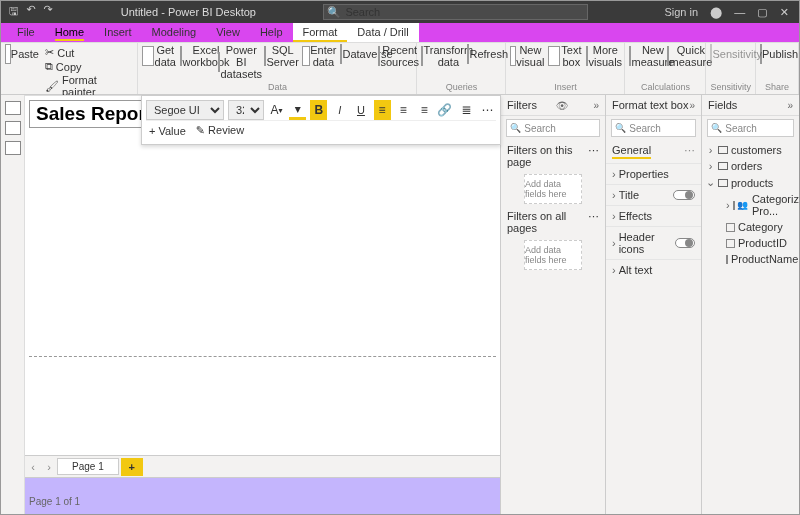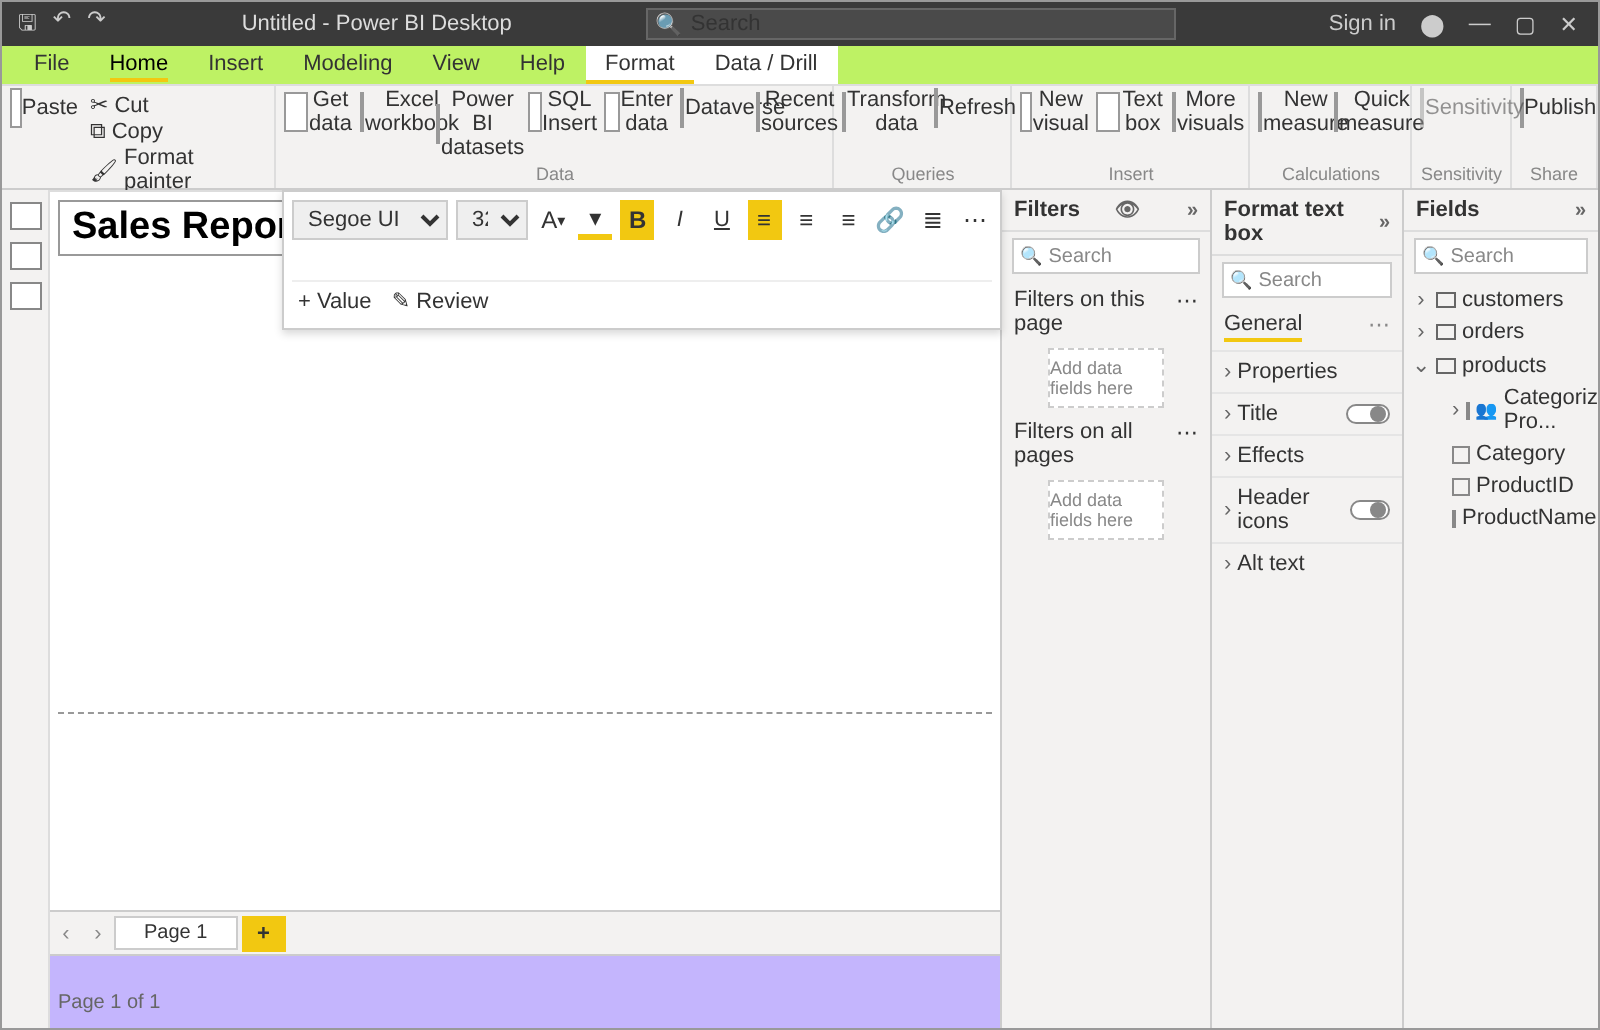--- a/index.html
+++ b/index.html
@@ -4,21 +4,21 @@
 <style>
 *{box-sizing:border-box;margin:0;padding:0;font-family:"Segoe UI",Arial,sans-serif;font-size:11px;color:#333}
 body{width:800px;height:515px;background:#f3f2f1;display:flex;flex-direction:column;overflow:hidden;border:1px solid #999}
 .titlebar{height:22px;background:#3a3a3a;display:flex;align-items:center;color:#ccc;font-size:10px}
 .titlebar .qat{display:flex;gap:8px;padding:0 8px}
 .titlebar .qat span{color:#ccc;font-size:11px}
 .titlebar .title{margin-left:60px;color:#ddd}
 .titlebar .search{margin-left:auto;width:265px;height:16px;background:#4a4a4a;border:1px solid #666;display:flex;align-items:center;padding:0 4px;color:#aaa}
 .titlebar .right{margin-left:auto;display:flex;gap:12px;padding:0 10px;align-items:center}
 .titlebar .right span{color:#ccc}
-.tabs{height:20px;background:#bef264;display:flex;border-bottom:1px solid #ddd;padding-left:6px}
+.tabs{height:20px;background:#d946ef;display:flex;border-bottom:1px solid #ddd;padding-left:6px}
 .tab{padding:3px 10px;font-size:11px;color:#333;cursor:pointer}
 .tab.home{color:#000}
 .tab.home::after{content:"";display:block;height:2px;background:#f2c811;margin-top:1px}
 .tab.active{color:#333;border-bottom:2px solid #f2c811}
 .tab.ctx{background:#fff;color:#333}
 .ribbon{height:52px;background:#f3f2f1;display:flex;border-bottom:1px solid #ccc}
 .rgroup{display:flex;flex-direction:column;border-right:1px solid #ddd;padding:1px 4px}
 .rgroup .items{display:flex;gap:4px;flex:1;align-items:flex-start}
 .rgroup .glabel{font-size:9px;color:#888;text-align:center;padding-bottom:1px}
 .rbtn{display:flex;flex-direction:row;align-items:center;width:34px;font-size:9px;text-align:center;line-height:1.1;color:#444;cursor:pointer}
@@ -26,37 +26,37 @@
 .ricon{width:20px;height:20px;border:1px solid #999;background:#fff;margin-bottom:1px}
 .clip{display:flex;flex-direction:column;gap:1px;padding:2px;font-size:10px}
 .clip div{display:flex;gap:3px;align-items:center}
 .main{flex:1;display:flex;overflow:hidden}
 .leftrail{width:24px;background:#f3f2f1;border-right:1px solid #ddd;display:flex;flex-direction:column;gap:6px;padding-top:6px;align-items:center}
 .leftrail div{width:16px;height:14px;border:1px solid #888;background:#fff}
 .canvas-area{flex:1;display:flex;flex-direction:column;background:#fff;position:relative}
 .canvas{flex:1;position:relative;background:#fff;border-top:1px solid #ddd}
 .textbox{position:absolute;left:4px;top:4px;border:1px solid #999;padding:2px 6px;font-size:19px;font-weight:600;color:#000}
 .fmt-toolbar{position:absolute;left:116px;top:-1px;width:360px;background:#fff;border:1px solid #ccc;box-shadow:0 2px 4px rgba(0,0,0,.15);padding:4px}
-.fmt-row1{display:flex;gap:4px;align-items:center;margin-bottom:20px}
+.fmt-row1{display:flex;gap:4px;align-items:center;margin-bottom:0}
 .fmt-row1 select,.fmt-row1 input{height:20px;border:1px solid #ccc;font-size:11px;padding:0 3px}
 .fbtn{width:20px;height:20px;display:flex;align-items:center;justify-content:center;font-size:12px;cursor:pointer}
 .fbtn.bold{background:#f2c811;font-weight:bold}
 .fbtn.hl{background:#f2c811}
 .fmt-row2{display:flex;gap:10px;align-items:center;padding:3px;color:#888;font-size:10px;border-top:1px solid #eee}
 .dashed{position:absolute;left:4px;right:4px;top:260px;border-top:1px dashed #999}
 .pagestrip{height:22px;background:#f3f2f1;border-top:1px solid #ccc;display:flex;align-items:center}
 .pagestrip .nav{width:16px;text-align:center;color:#888}
 .pagestrip .ptab{background:#fff;border:1px solid #ccc;padding:2px 14px;font-size:10px}
 .pagestrip .add{width:22px;height:18px;background:#f2c811;text-align:center;line-height:18px;font-weight:bold;margin-left:2px}
 .status{height:14px;font-size:10px;color:#666;padding:18px 4px;border-top:1px solid #ccc;background:#c4b5fd}
 .pane{background:#f3f2f1;border-left:1px solid #ccc;display:flex;flex-direction:column}
 .pane.filters{width:105px}
 .pane.format{width:96px}
 .pane.fields{width:98px}
-.pane-hdr{display:flex;align-items:center;padding:4px 6px;font-size:11px;font-weight:700;border-bottom:1px solid #ddd}
+.pane-hdr{display:flex;align-items:center;padding:4px 6px;font-size:11px;font-weight:400;border-bottom:1px solid #ddd}
 .pane-hdr .chev{margin-left:auto;font-size:10px;color:#666}
 .searchbox{margin:3px 5px;height:18px;border:1px solid #ccc;background:#fff;display:flex;align-items:center;padding:0 3px;font-size:10px;color:#888}
 .searchbox::before{content:"🔍";font-size:9px;margin-right:3px}
 .sect{font-size:9px;color:#666;padding:4px 6px;display:flex}
 .sect .dots{margin-left:auto}
 .drop{margin:2px 23px;height:30px;border:1px dashed #ccc;background:#fff;display:flex;align-items:center;justify-content:center;font-size:9px;color:#888}
 .prop{display:flex;align-items:center;padding:4px 6px;font-size:10px;border-top:1px solid #e5e5e5}
 .prop .tog{margin-left:auto;width:22px;height:10px;border:1px solid #888;border-radius:5px;background:#fff;position:relative}
 .prop .tog::after{content:"";position:absolute;right:1px;top:0;width:8px;height:8px;background:#888;border-radius:4px}
 .prop::before{content:"›";margin-right:3px;color:#666;font-size:11px}
@@ -123,21 +123,21 @@
       <div class="rbtn">
           <div class="ricon"></div>
           <span>Excel workbook</span>
         </div>
       <div class="rbtn wide">
           <div class="ricon"></div>
           <span>Power BI datasets</span>
         </div>
       <div class="rbtn">
           <div class="ricon"></div>
-          <span>SQL Insert</span>
+          <span>SQL Server</span>
         </div>
       <div class="rbtn">
           <div class="ricon"></div>
           <span>Enter data</span>
         </div>
       <div class="rbtn">
           <div class="ricon"></div>
           <span>Dataverse</span>
         </div>
       <div class="rbtn">

